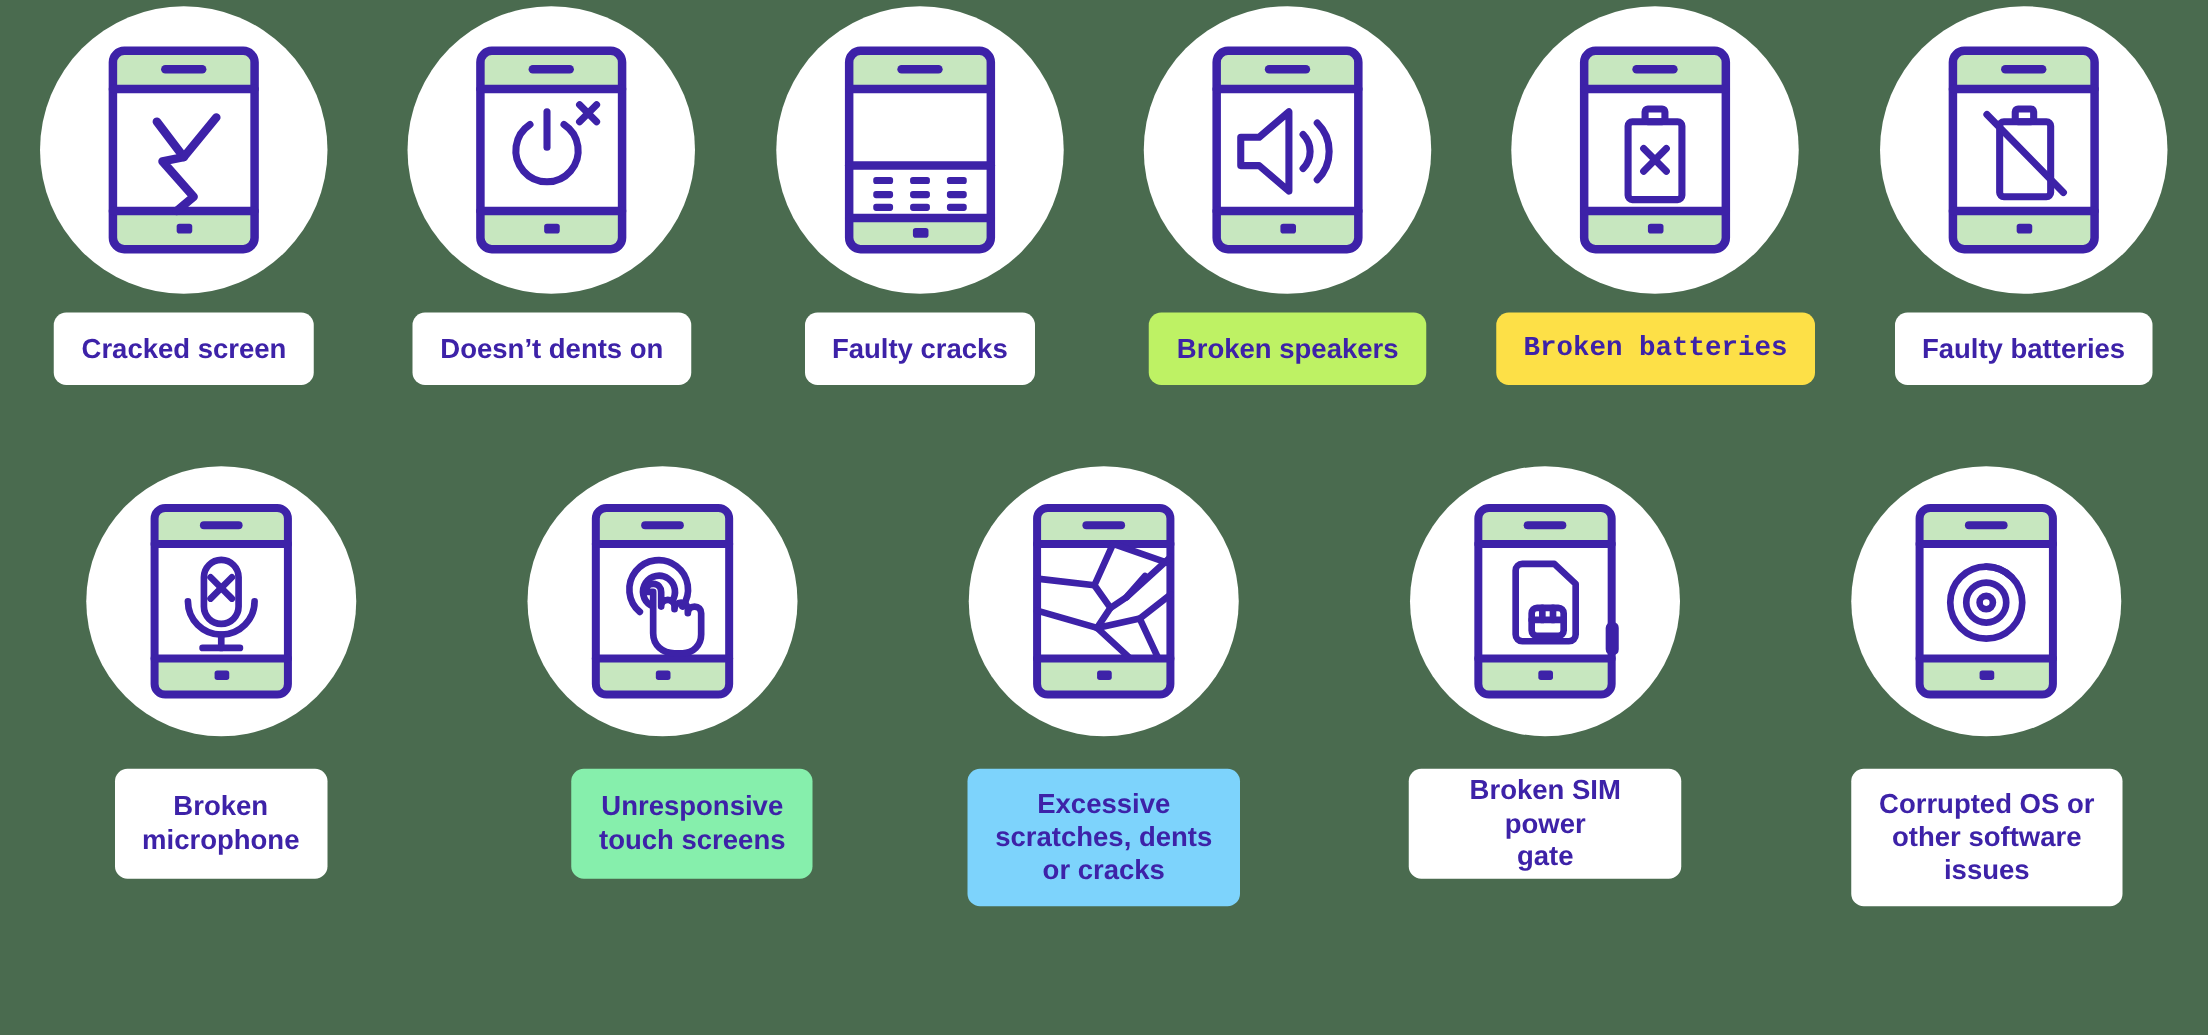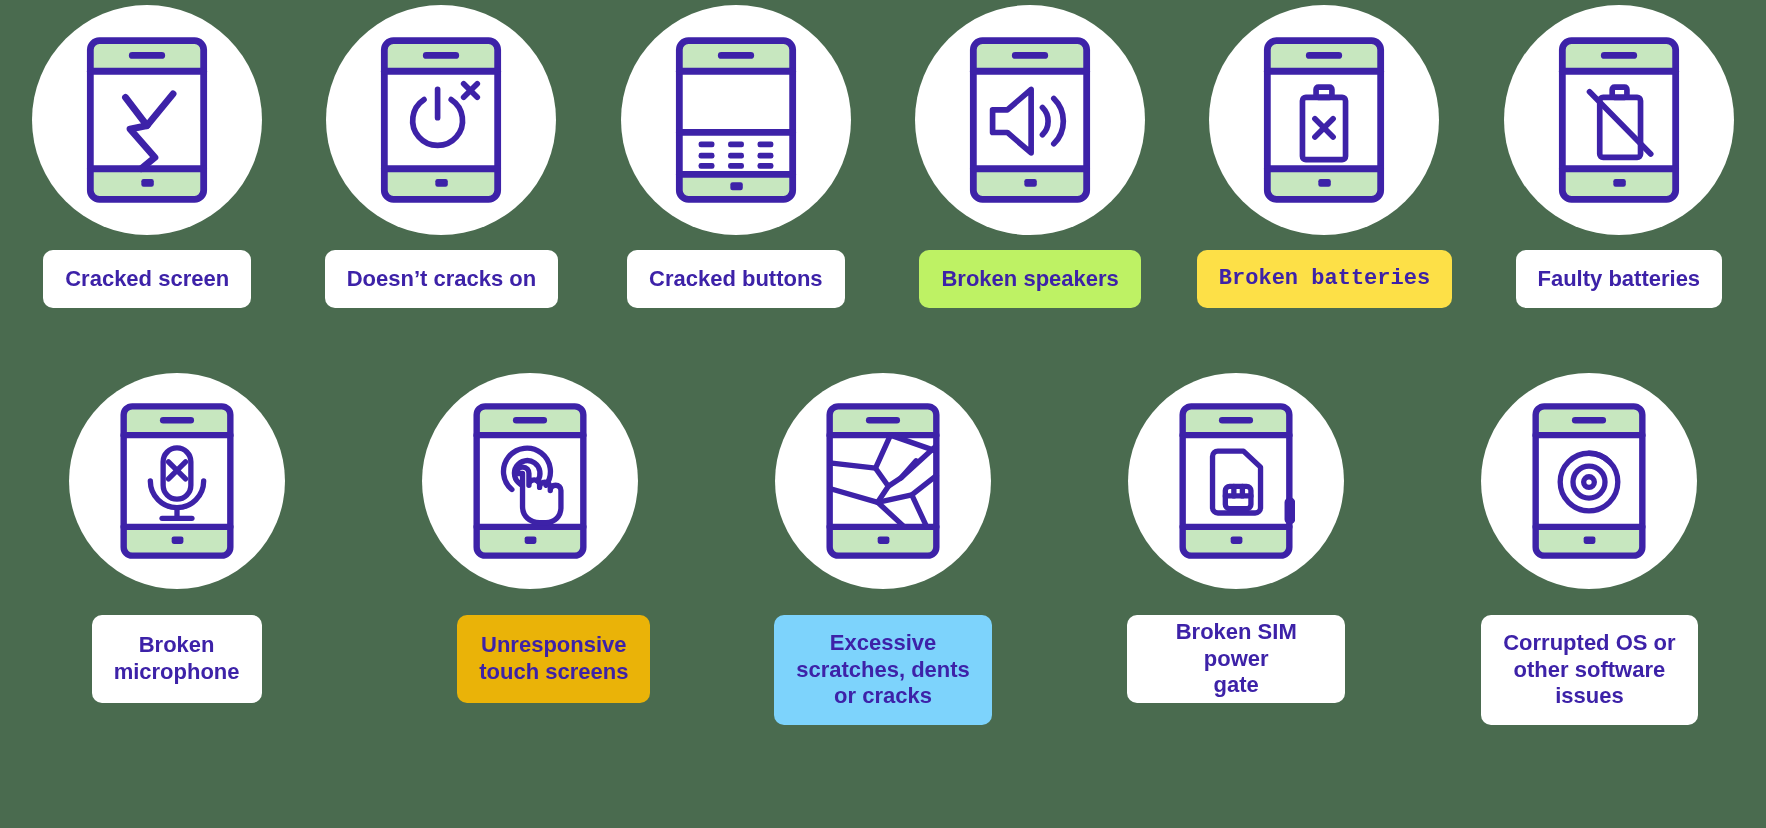--- a/index.html
+++ b/index.html
@@ -116,21 +116,21 @@
           <line class="stroke" x1="5" y1="32" x2="105" y2="32"></line>
           <line class="stroke" x1="5" y1="118" x2="105" y2="118"></line>
           <line class="stroke" x1="42" y1="18" x2="68" y2="18"></line>
           <rect class="nib" x="50" y="127" width="11" height="7" rx="2"></rect>
           <path class="stroke-thin" d="M40 57a22 22 0 1 0 24 0"></path>
           <line class="stroke-thin" x1="52" y1="48" x2="52" y2="73"></line>
           <line class="stroke-thin" x1="75" y1="43" x2="87" y2="55"></line>
           <line class="stroke-thin" x1="87" y1="43" x2="75" y2="55"></line>
         </svg>
       </div>
-      <div class="label" style="background: rgb(255, 255, 255); color: rgb(61, 34, 168);">Doesn’t cracks on</div>
+      <div class="label" style="background: rgb(255, 255, 255); color: rgb(61, 34, 168);">Doesn’t dents on</div>
     </div>
 
     <div class="cell">
       <div class="circle" style="background: rgb(255, 255, 255);">
         <svg viewBox="0 0 110 150">
           <rect class="screenbg" x="5" y="5" width="100" height="140" rx="8"></rect>
           <path class="band" d="M5 13a8 8 0 0 1 8-8h84a8 8 0 0 1 8 8v19H5z"></path>
           <path class="band" d="M5 123h100v14a8 8 0 0 1-8 8H13a8 8 0 0 1-8-8z"></path>
           <rect class="stroke" x="5" y="5" width="100" height="140" rx="8"></rect>
           <line class="stroke" x1="5" y1="32" x2="105" y2="32"></line>
@@ -144,21 +144,21 @@
             <rect x="74" y="94" width="14" height="5" rx="2"></rect>
             <rect x="22" y="104" width="14" height="5" rx="2"></rect>
             <rect x="48" y="104" width="14" height="5" rx="2"></rect>
             <rect x="74" y="104" width="14" height="5" rx="2"></rect>
             <rect x="22" y="113" width="14" height="5" rx="2"></rect>
             <rect x="48" y="113" width="14" height="5" rx="2"></rect>
             <rect x="74" y="113" width="14" height="5" rx="2"></rect>
           </g>
         </svg>
       </div>
-      <div class="label" style="background: rgb(255, 255, 255); color: rgb(61, 34, 168);">Cracked buttons</div>
+      <div class="label" style="background: rgb(255, 255, 255); color: rgb(61, 34, 168);">Faulty cracks</div>
     </div>
 
     <div class="cell">
       <div class="circle" style="background: rgb(255, 255, 255);">
         <svg viewBox="0 0 110 150">
           <rect class="screenbg" x="5" y="5" width="100" height="140" rx="8"></rect>
           <path class="band" d="M5 13a8 8 0 0 1 8-8h84a8 8 0 0 1 8 8v19H5z"></path>
           <path class="band" d="M5 118h100v19a8 8 0 0 1-8 8H13a8 8 0 0 1-8-8z"></path>
           <rect class="stroke" x="5" y="5" width="100" height="140" rx="8"></rect>
           <line class="stroke" x1="5" y1="32" x2="105" y2="32"></line>
@@ -248,21 +248,21 @@
           <rect class="stroke" x="5" y="5" width="100" height="140" rx="8"></rect>
           <line class="stroke" x1="5" y1="32" x2="105" y2="32"></line>
           <line class="stroke" x1="5" y1="118" x2="105" y2="118"></line>
           <line class="stroke" x1="42" y1="18" x2="68" y2="18"></line>
           <rect class="nib" x="50" y="127" width="11" height="7" rx="2"></rect>
           <path class="stroke-thin" d="M38 83a22 22 0 1 1 32-4"></path>
           <path class="stroke-thin" d="M46 78a12 12 0 1 1 16-3"></path>
           <path class="stroke-thin" d="M48 68v31c0 9 7 15 16 15h6c8 0 14-6 14-14V84c0-3-2-5-5-5s-5 2-5 5v-3c0-3-2-5-5-5s-5 2-5 5v-2c0-3-2-5-5-5s-5 2-5 5V68c0-3-2-6-6-6s-6 3-6 6z"></path>
         </svg>
       </div>
-      <div class="label l2" style="white-space: pre-line; background: #eab308; color: rgb(61, 34, 168); margin-left: 48px;">Unresponsive
+      <div class="label l2" style="white-space: pre-line; background: #86efac; color: rgb(61, 34, 168); margin-left: 48px;">Unresponsive
 touch screens</div>
     </div>
 
     <div class="cell">
       <div class="circle" style="background: rgb(255, 255, 255);">
         <svg viewBox="0 0 110 150">
           <rect class="screenbg" x="5" y="5" width="100" height="140" rx="8"></rect>
           <path class="band" d="M5 13a8 8 0 0 1 8-8h84a8 8 0 0 1 8 8v19H5z"></path>
           <path class="band" d="M5 118h100v19a8 8 0 0 1-8 8H13a8 8 0 0 1-8-8z"></path>
           <rect class="stroke" x="5" y="5" width="100" height="140" rx="8"></rect>

